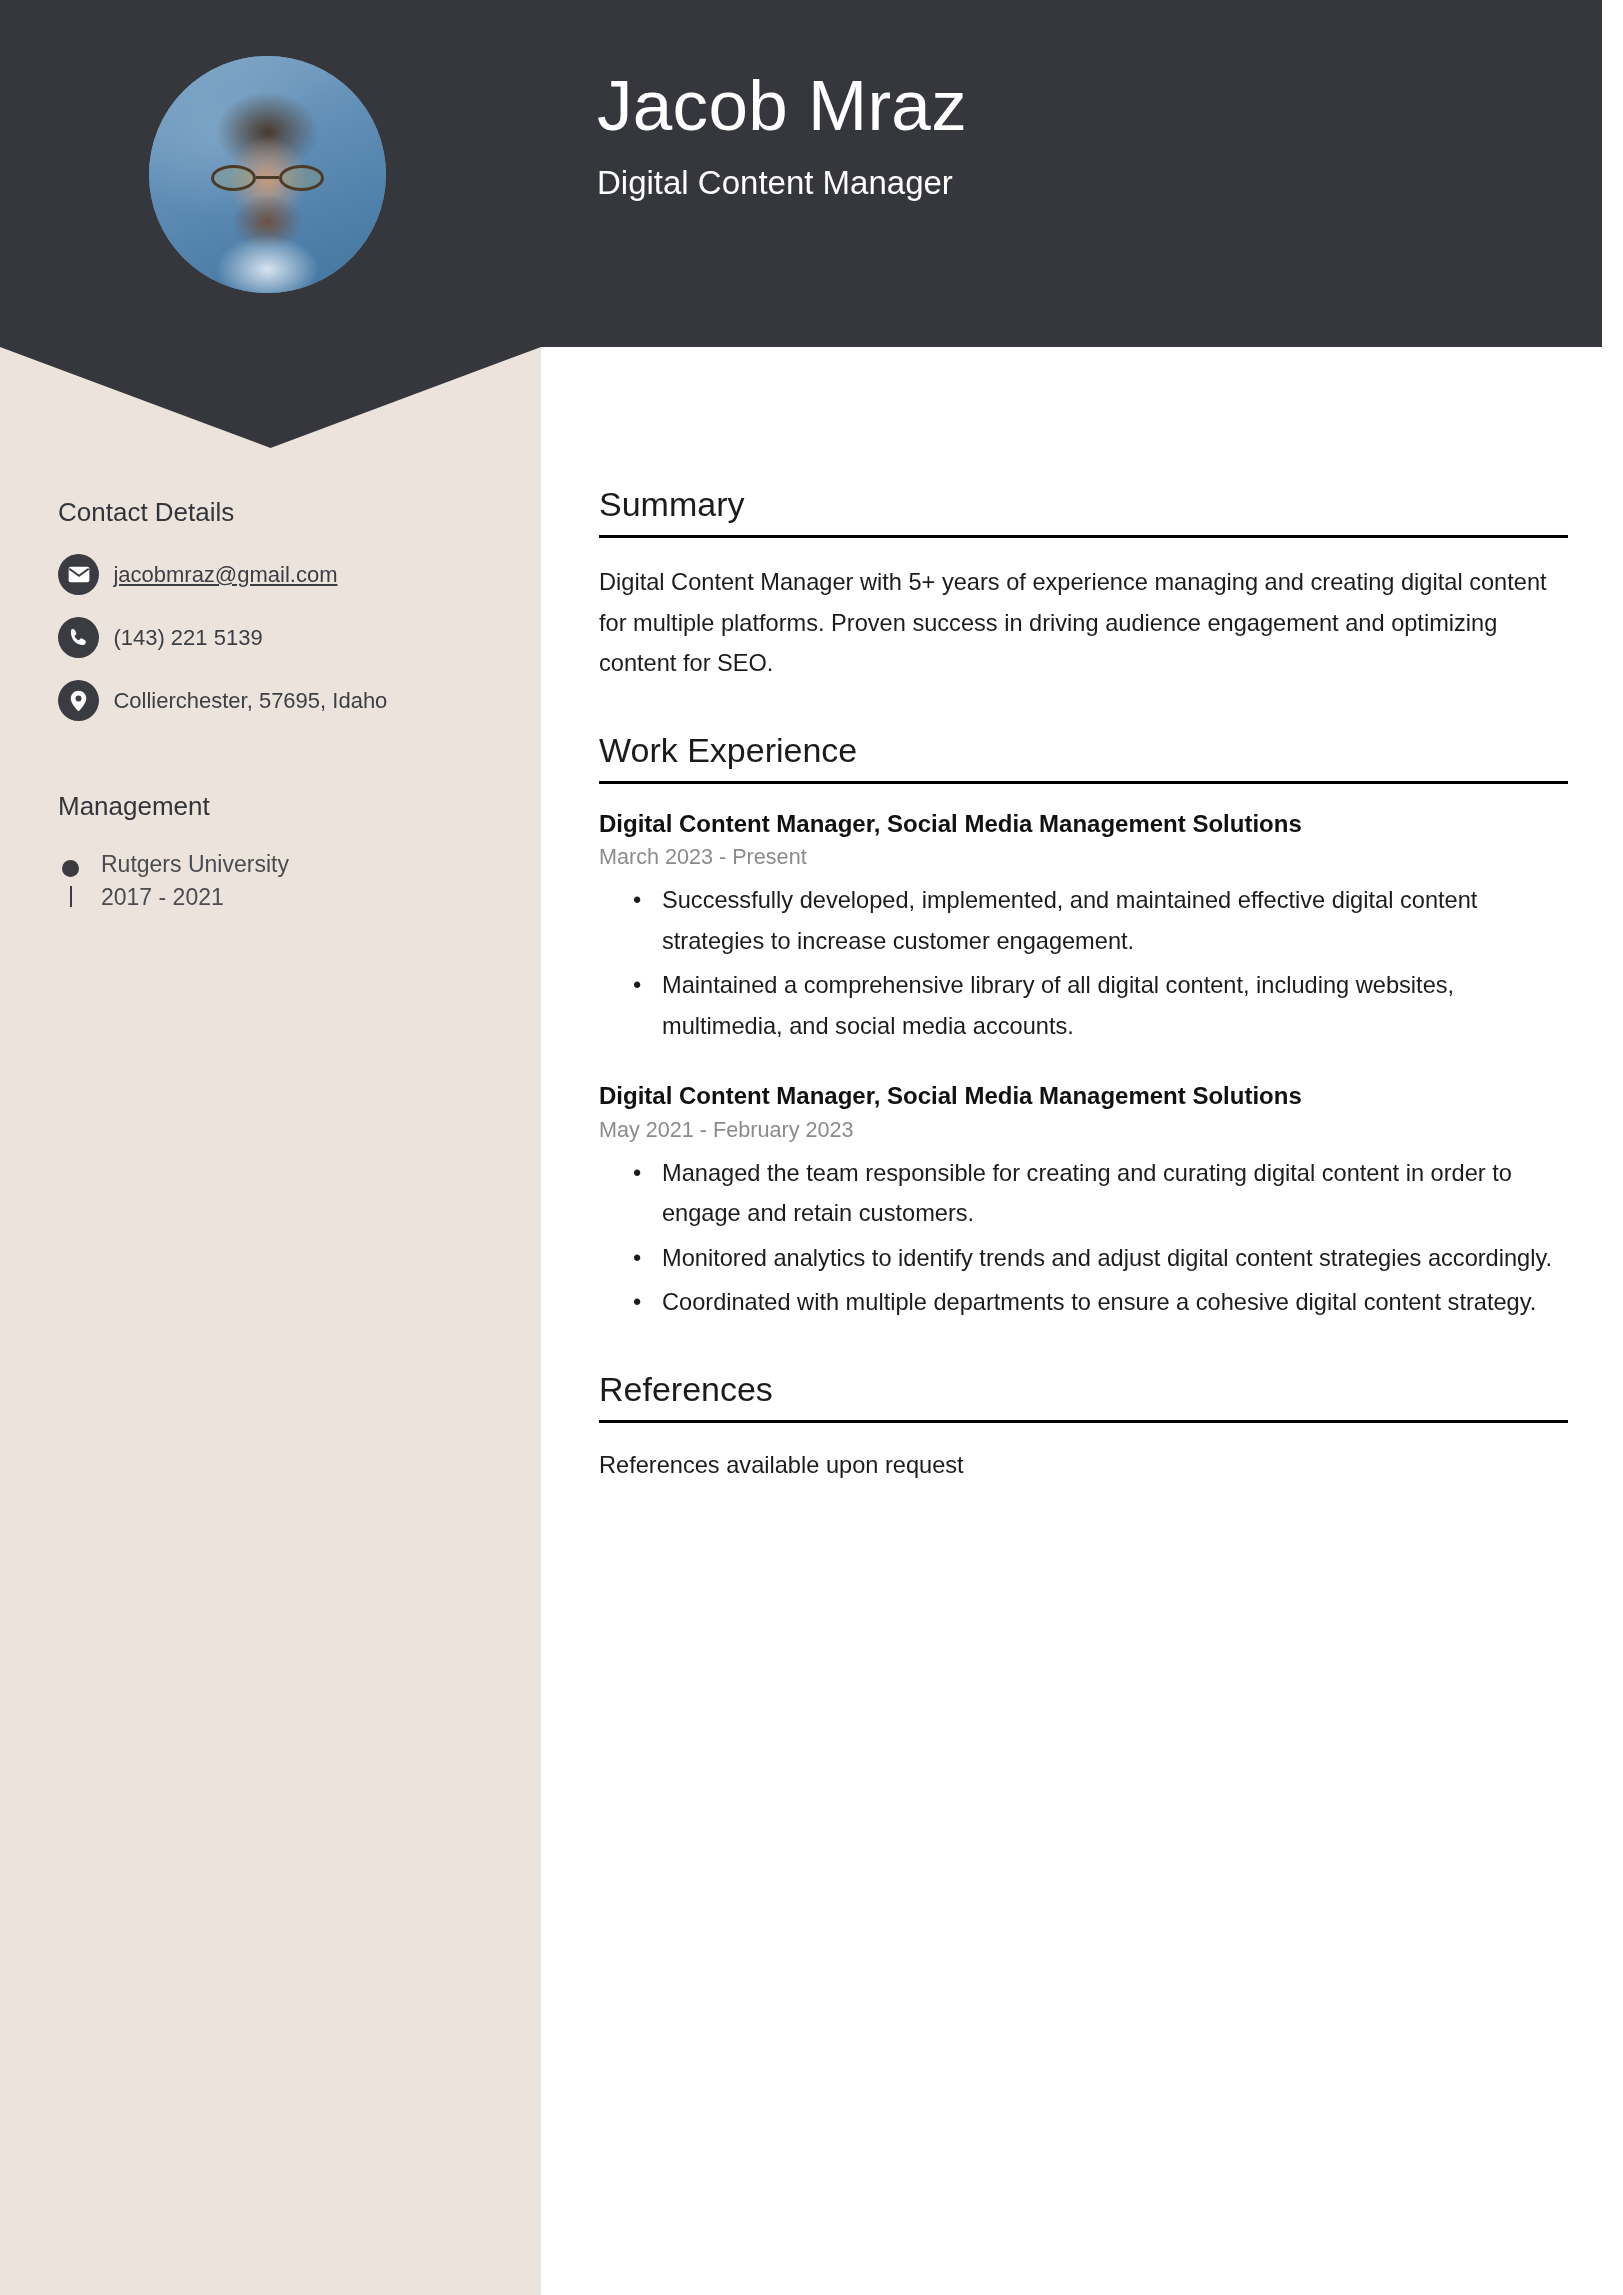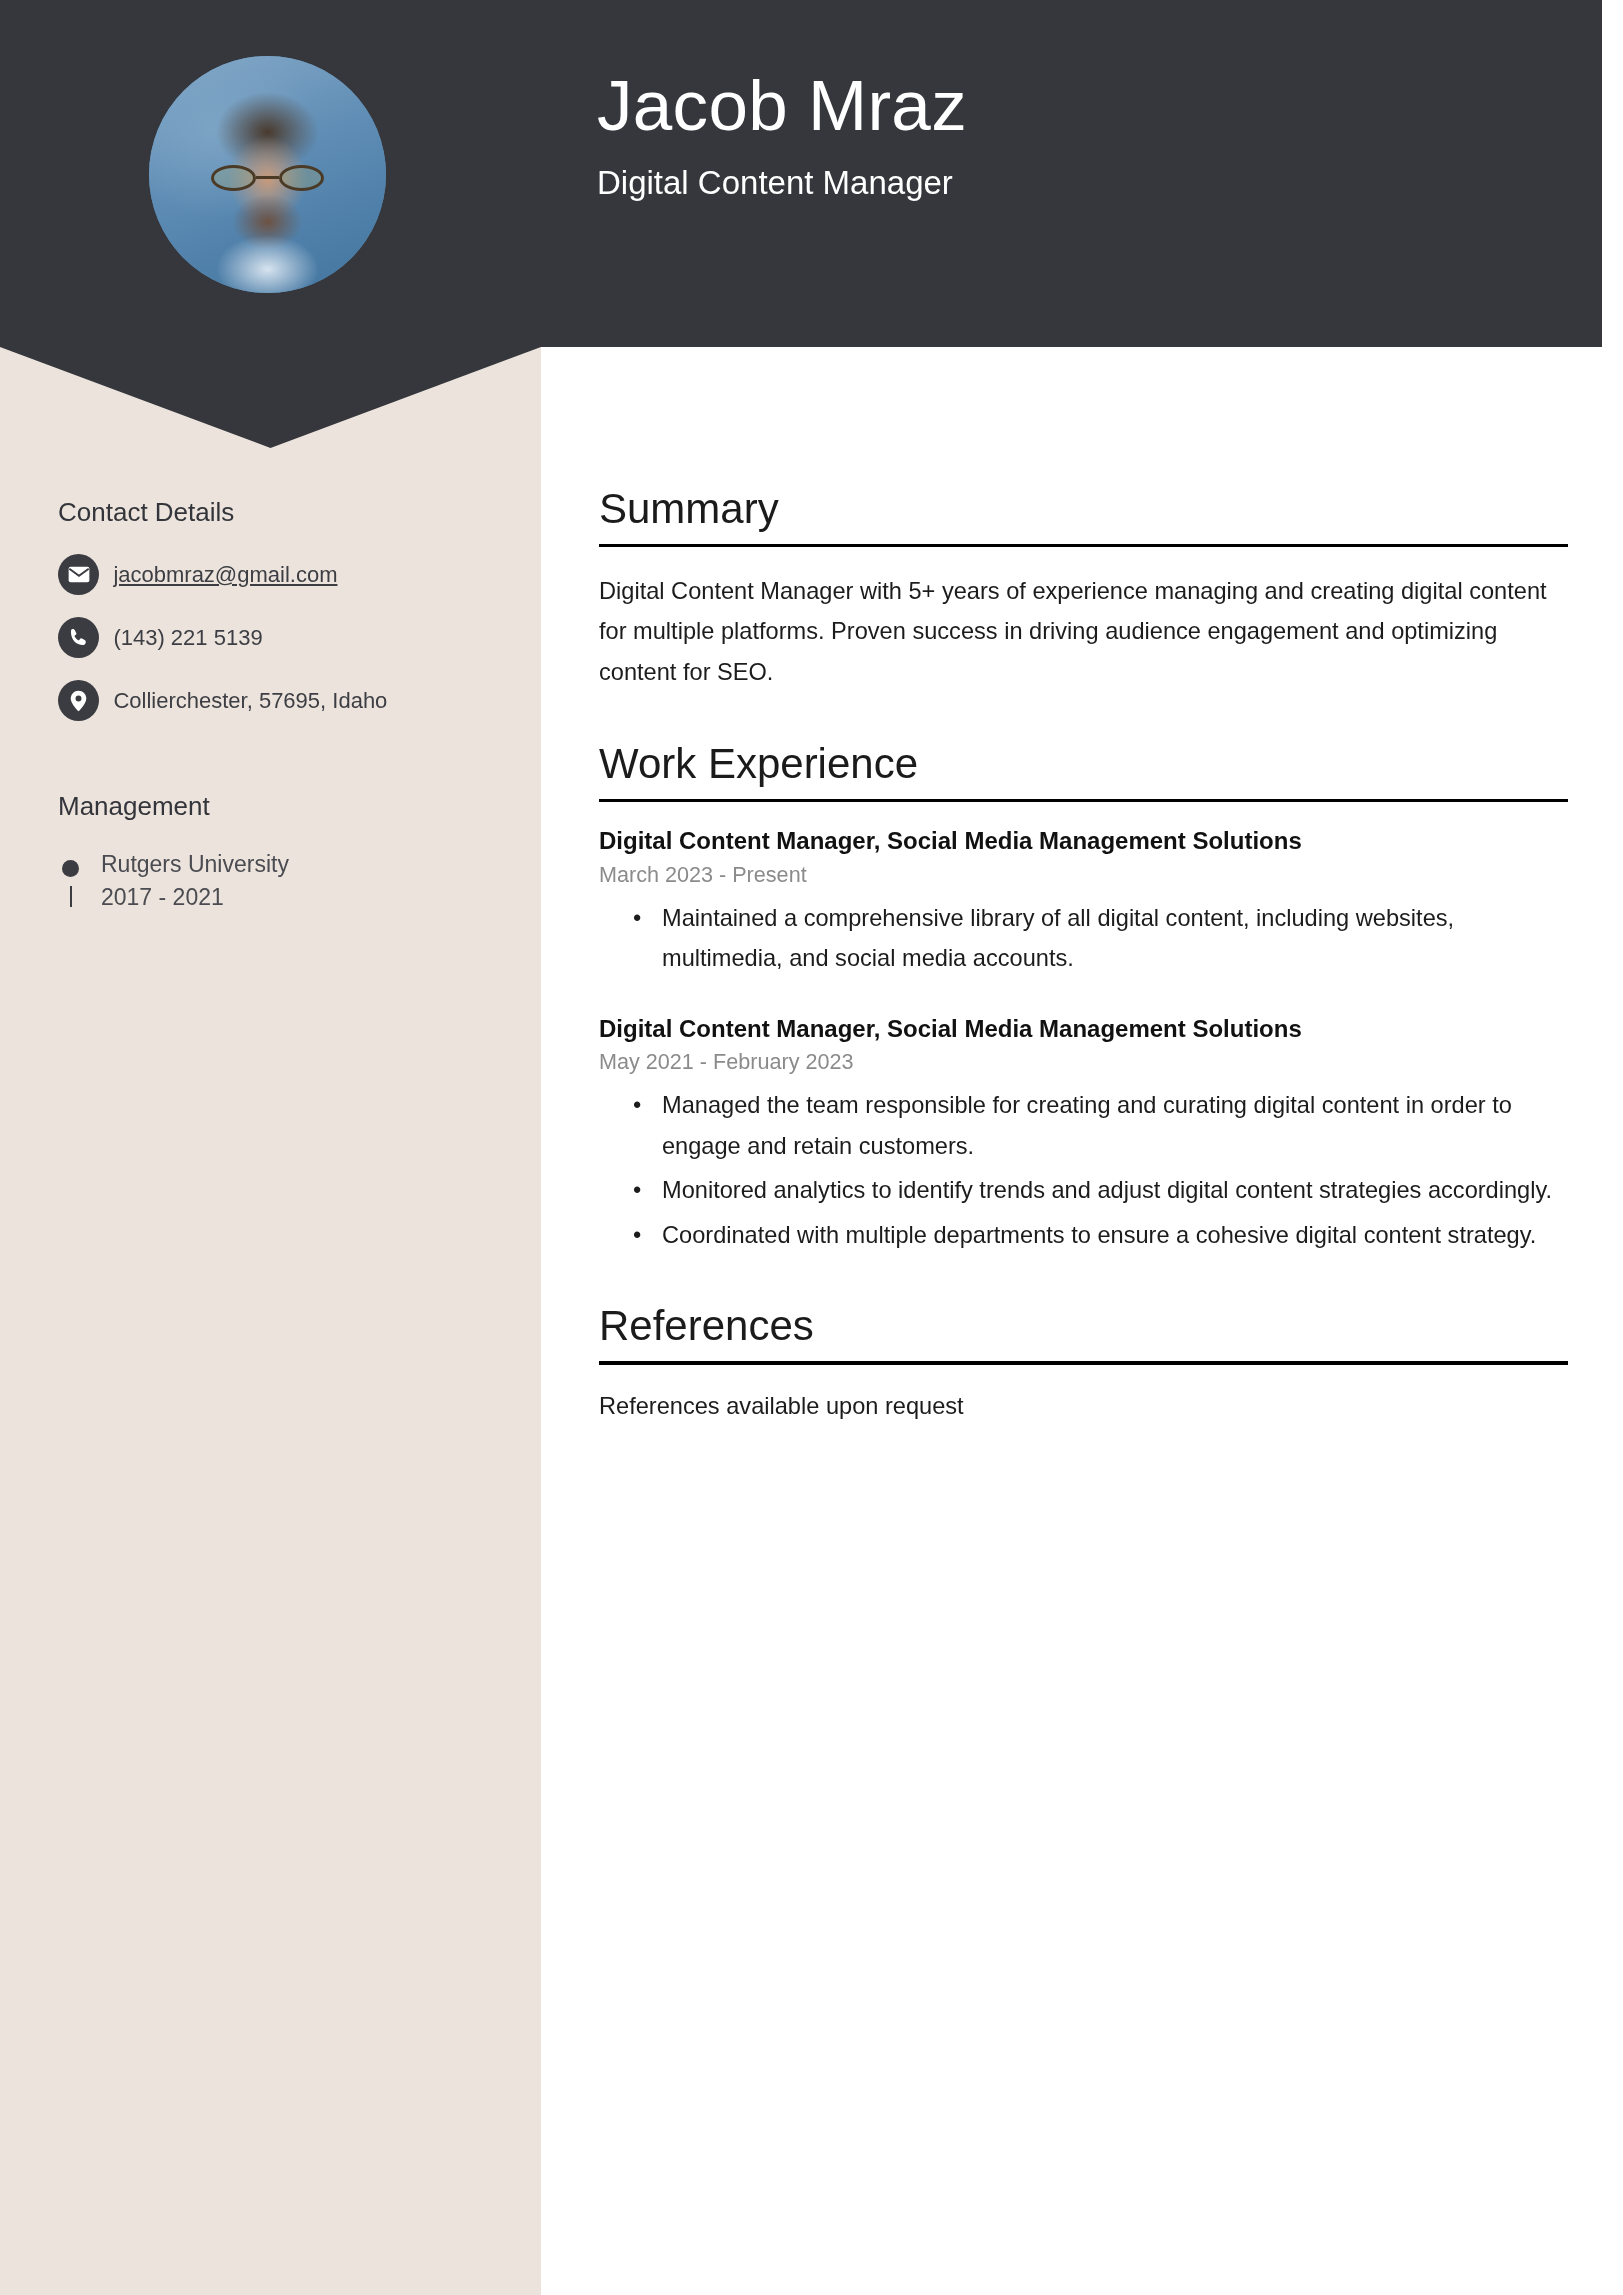--- a/index.html
+++ b/index.html
@@ -211,21 +211,21 @@
 
   
   .main {
     position: absolute;
     left: 599px;
     top: 486px;
     width: 969px;
   }
   .section { margin-bottom: 48px; }
   .section-title {
-    font-size: 42px;
+    font-size: 34px;
     font-weight: 400;
     color: #1b1b1b;
     line-height: 1.1;
     margin: 0 0 11.8px 0;
   }
   .section-rule {
     height: 3.3px;
     background: #000000;
     width: 100%;
     margin-bottom: 23.6px;
@@ -357,20 +357,21 @@
     </div>
 
     <div class="section">
       <h2 class="section-title">Work Experience</h2>
       <div class="section-rule"></div>
 
       <div class="job">
         <div class="job-role">Digital Content Manager, Social Media Management Solutions</div>
         <div class="job-dates">March 2023 - Present</div>
         <ul class="job-bullets">
+          <li>Successfully developed, implemented, and maintained effective digital content strategies to increase customer engagement.</li>
           <li>Maintained a comprehensive library of all digital content, including websites, multimedia, and social media accounts.</li>
         </ul>
       </div>
 
       <div class="job">
         <div class="job-role">Digital Content Manager, Social Media Management Solutions</div>
         <div class="job-dates">May 2021 - February 2023</div>
         <ul class="job-bullets">
           <li>Managed the team responsible for creating and curating digital content in order to engage and retain customers.</li>
           <li>Monitored analytics to identify trends and adjust digital content strategies accordingly.</li>

